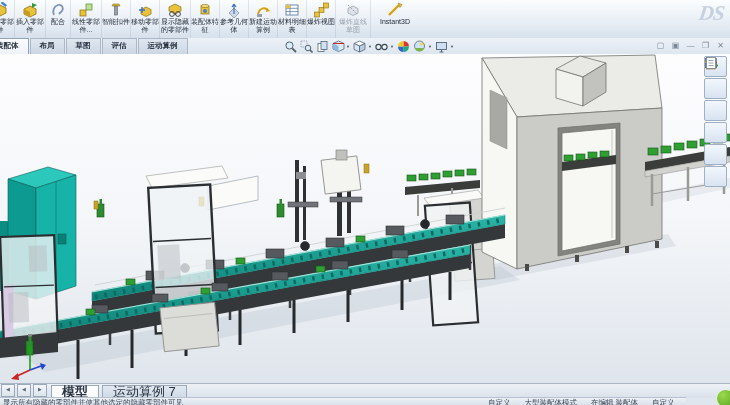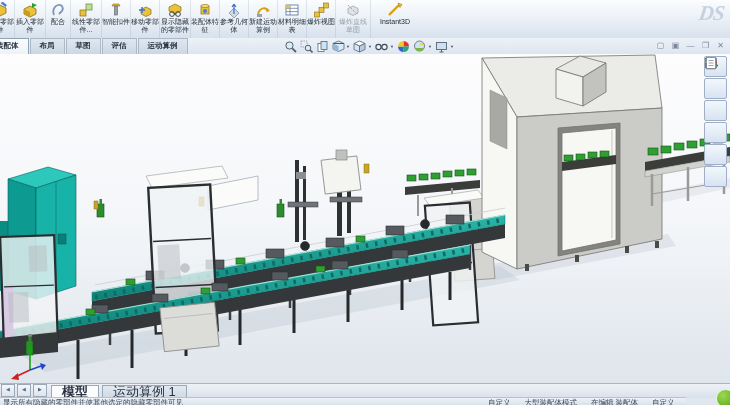--- a/index.html
+++ b/index.html
@@ -539,21 +539,21 @@
           </svg>
         </div>
     </div>
   </div>
 
   <div class="modelbar">
     <div class="navbtn">◀</div>
     <div class="navbtn">◀</div>
     <div class="navbtn">▶</div>
     <div class="mtab active">模型</div>
-    <div class="mtab">运动算例 1</div>
+    <div class="mtab">运动算例 7</div>
   </div>
 
   <div class="statusbar">
     <span class="msg">显示所有隐藏的零部件并使其他选定的隐藏零部件可见</span>
     <span class="ritems">
       <span>自定义</span>
       <span>大型装配体模式</span>
       <span>在编辑 装配体</span>
       <span>自定义</span>
     </span>

